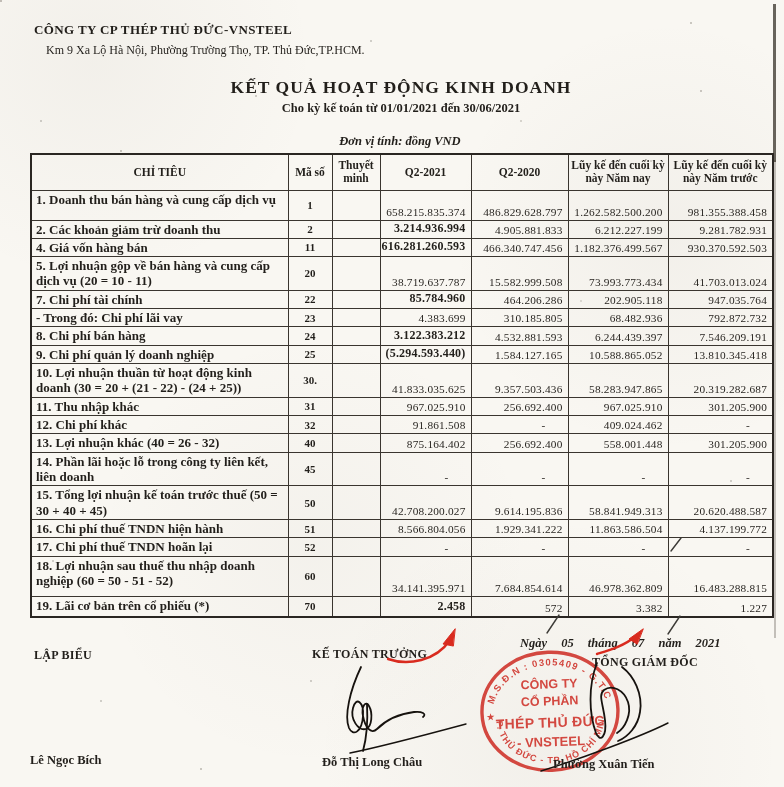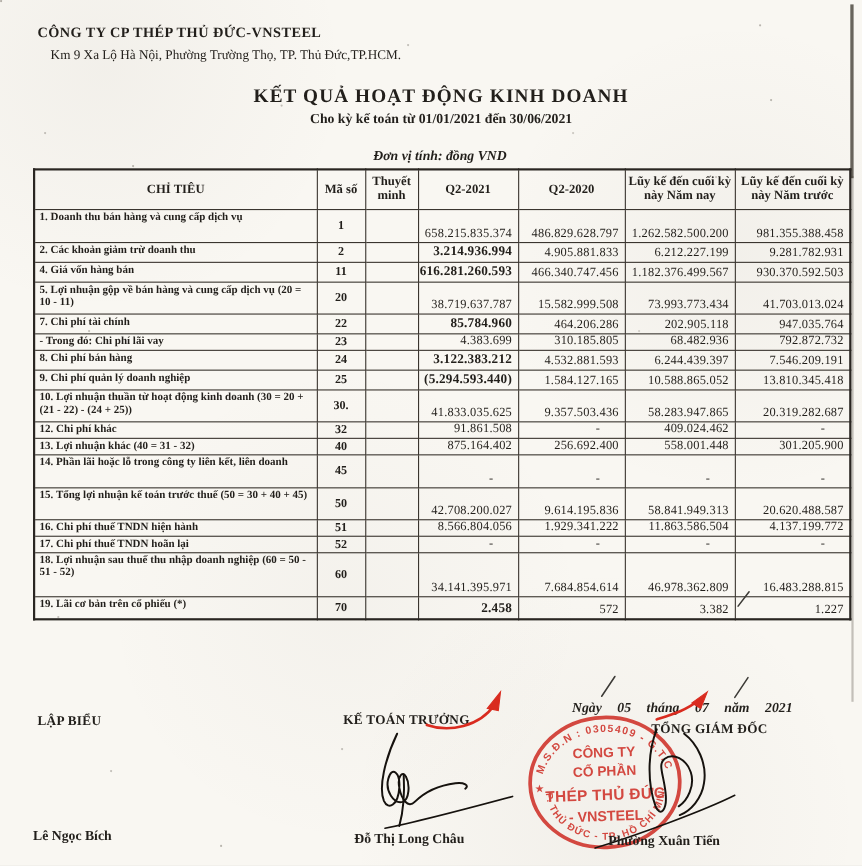--- a/index.html
+++ b/index.html
@@ -19,21 +19,21 @@
   .title{left:30px;top:77px;width:742px;text-align:center;font-size:17.5px;font-weight:bold;letter-spacing:1px;}
   .subtitle{left:30px;top:101px;width:742px;text-align:center;font-size:12.5px;font-weight:bold;}
   .unit{left:30px;top:134px;width:740px;text-align:center;font-size:12.5px;font-weight:bold;font-style:italic;}
   table.rpt{
     position:absolute;left:30px;top:153px;width:742px;
     border-collapse:collapse;table-layout:fixed;
     border:2px solid #2a2622;
   }
   .rpt th,.rpt td{border:1px solid #3a352f;overflow:hidden;}
   .rpt th{font-weight:bold;text-align:center;font-size:11.5px;line-height:1.12;padding:1px;vertical-align:middle;}
-  td.lbl{font-weight:bold;text-align:left;vertical-align:top;padding:1px 2px 1px 4px;font-size:10px;line-height:1.18;}
+  td.lbl{font-weight:bold;text-align:left;vertical-align:top;padding:1px 2px 1px 4px;font-size:13px;line-height:1.18;}
   td.code{text-align:center;vertical-align:middle;font-weight:bold;font-size:11px;}
   td.note{}
   td.num{text-align:right;vertical-align:bottom;padding:0 5px 2px 0;font-size:11.3px;letter-spacing:.2px;}
   td.num.b{font-weight:bold;font-size:12px;}
   td.num.dash{padding-right:22px;}
   tr.rh15{height:15px;} tr.rh18{height:18px;} tr.rh21{height:21px;}
   tr.rh29{height:29px;} tr.rh30{height:30px;} tr.rh40{height:40px;} tr.hdr{height:36px;}
   .col-lbl{width:257px;} .col-code{width:44px;} .col-note{width:48px;}
   .col-q1{width:91px;} .col-q2{width:97px;} .col-y1{width:100px;} .col-y2{width:105px;}
   .sig-title{font-size:12px;font-weight:bold;letter-spacing:.3px;}
@@ -161,30 +161,39 @@
     <tr class="rh29">
       <td class="lbl">10. Lợi nhuận thuần từ hoạt động kinh doanh  (30 = 20 + (21 - 22) - (24 + 25))</td>
       <td class="code">30.</td>
       <td class="note"></td>
       <td class="num">41.833.035.625</td>
       <td class="num">9.357.503.436</td>
       <td class="num">58.283.947.865</td>
       <td class="num">20.319.282.687</td>
     </tr>
     <tr class="rh15">
+      <td class="lbl">11. Thu nhập khác</td>
+      <td class="code">31</td>
+      <td class="note"></td>
+      <td class="num">967.025.910</td>
+      <td class="num">256.692.400</td>
+      <td class="num">967.025.910</td>
+      <td class="num">301.205.900</td>
+    </tr>
+    <tr class="rh15">
       <td class="lbl">12. Chi phí khác</td>
       <td class="code">32</td>
       <td class="note"></td>
       <td class="num">91.861.508</td>
       <td class="num dash">-</td>
       <td class="num">409.024.462</td>
       <td class="num dash">-</td>
     </tr>
     <tr class="rh15">
-      <td class="lbl">13. Lợi nhuận khác (40 = 31 - 32)</td>
+      <td class="lbl">13. Lợi nhuận khác (40 = 26 - 32)</td>
       <td class="code">40</td>
       <td class="note"></td>
       <td class="num">875.164.402</td>
       <td class="num">256.692.400</td>
       <td class="num">558.001.448</td>
       <td class="num">301.205.900</td>
     </tr>
     <tr class="rh30">
       <td class="lbl">14. Phần lãi hoặc lỗ trong công ty liên kết, liên doanh</td>
       <td class="code">45</td>

